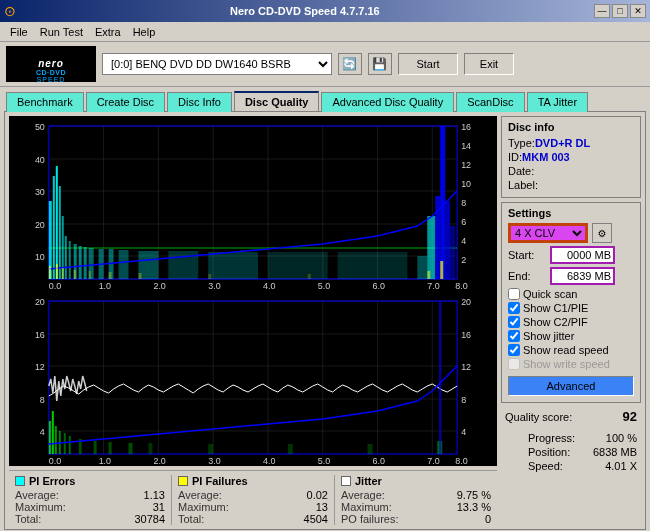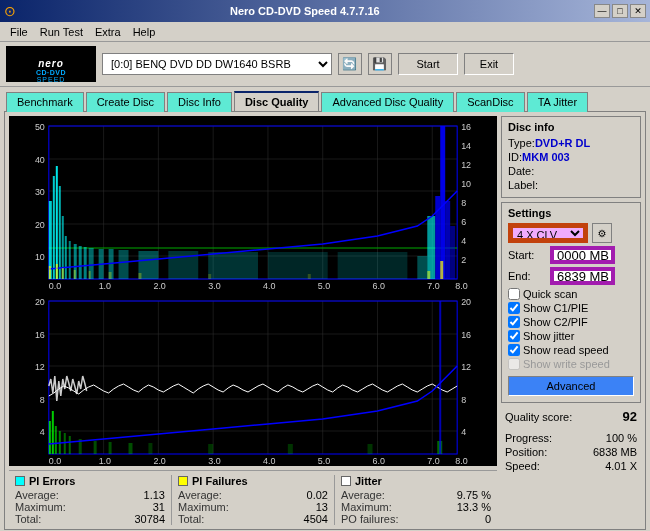--- a/index.html
+++ b/index.html
@@ -35,32 +35,32 @@
     .right-panel { width: 140px; display: flex; flex-direction: column; gap: 4px; }
     
     .disc-info-box { background: #d4d0c8; border: 1px solid #808080; padding: 4px 6px; }
     .disc-info-title { font-weight: bold; margin-bottom: 4px; font-size: 11px; }
     .disc-info-row { display: flex; justify-content: flex-start; font-size: 11px; margin-bottom: 2px; }
     .disc-info-value { color: #0000cc; font-weight: bold; }
     
     .settings-box { background: #d4d0c8; border: 1px solid #808080; padding: 4px 6px; }
     .settings-title { font-weight: bold; margin-bottom: 4px; font-size: 11px; }
     .settings-row { display: flex; align-items: center; gap: 4px; margin-bottom: 3px; }
-    .settings-select { height: 20px; width: 80px; border: 5px solid #c2410c; font-size: 11px; background: #f0abfc; }
-    .settings-input { height: 18px; width: 65px; border: 4px solid #a21caf; font-size: 13px; background: white; padding: 0 2px; text-align: right; }
+    .settings-select { height: 20px; width: 80px; border: 3px solid #c2410c; font-size: 11px; background: #d946ef; }
+    .settings-input { height: 18px; width: 65px; border: 2px solid #a21caf; font-size: 11px; background: white; padding: 0 2px; text-align: right; }
     .settings-label { font-size: 11px; width: 38px; }
     .checkbox-row { display: flex; align-items: center; gap: 3px; font-size: 11px; margin-bottom: 2px; }
     .checkbox-row input[type=checkbox] { width: 12px; height: 12px; }
     .disabled-text { color: #999; }
     
     .advanced-btn { background: #3b82f6; border: 1px solid #808080; border-right-color: #fff; border-bottom-color: #fff; padding: 3px 10px; cursor: pointer; font-size: 11px; text-align: center; margin: 2px 0; }
     .quality-value { font-weight: bold; font-size: 13px; }
     
     .progress-box { font-size: 11px; }
-    .progress-row { display: flex; justify-content: space-between; margin-bottom: 2px; }
+    .progress-row { display: flex; justify-content: space-between; margin-bottom: 2px; margin-left: 23px; }
     
     
     .chart-container { background: #fde047; position: relative; }
     .chart-top { height: 175px; }
     .chart-bottom { height: 175px; }
     
     
     .stats-area { display: flex; gap: 0; margin-top: 4px; border-top: 1px solid #999; padding-top: 4px; align-items: flex-end; }
     .stat-group { flex: 1; padding: 0 6px; }
     .stat-group:not(:last-child) { border-right: 1px solid #999; }

